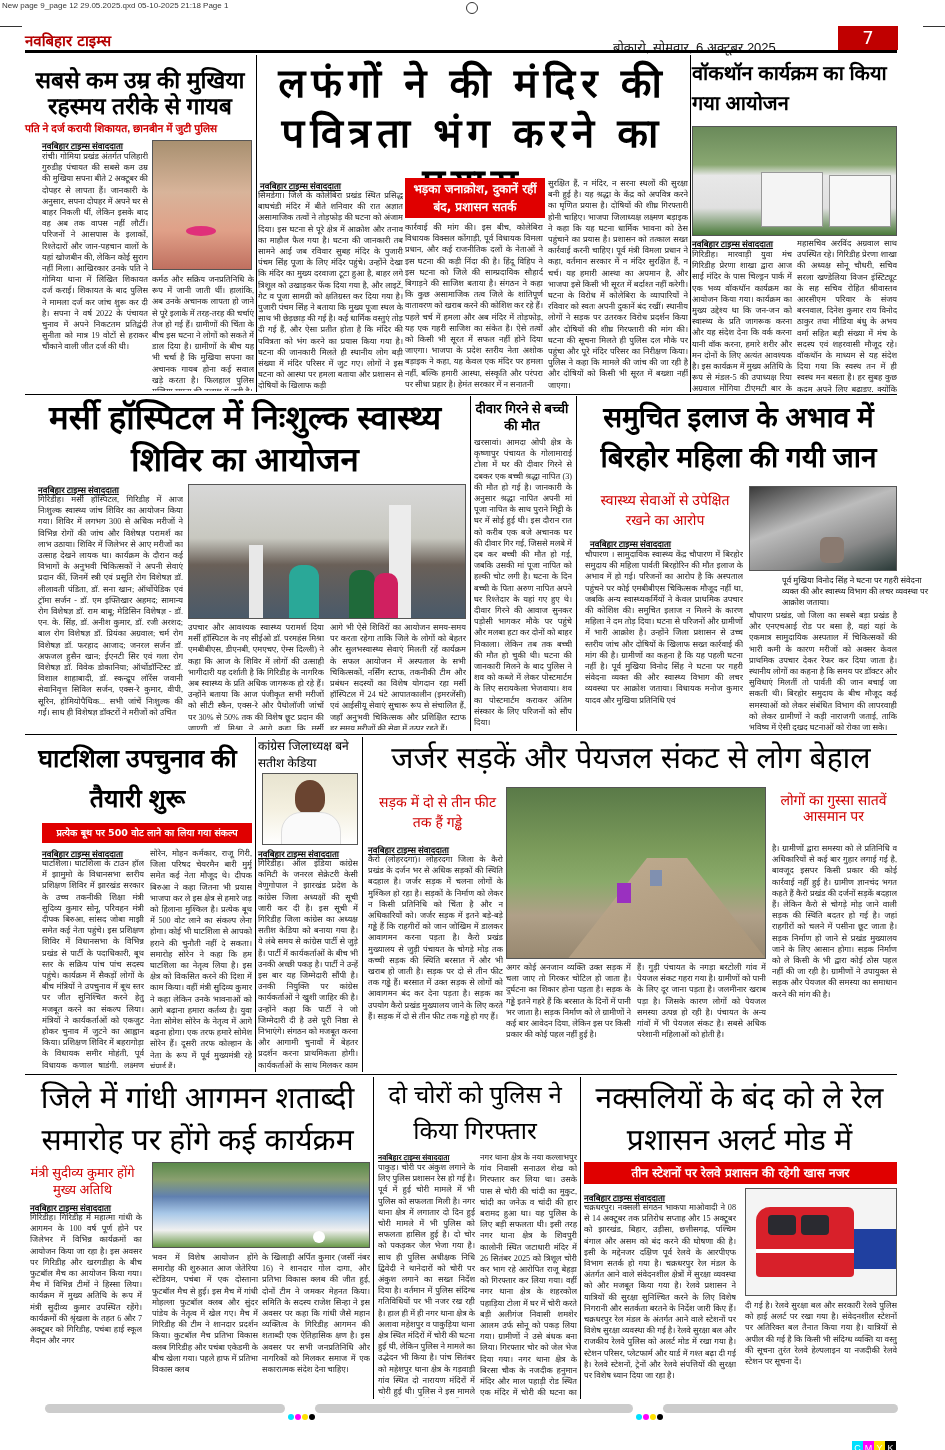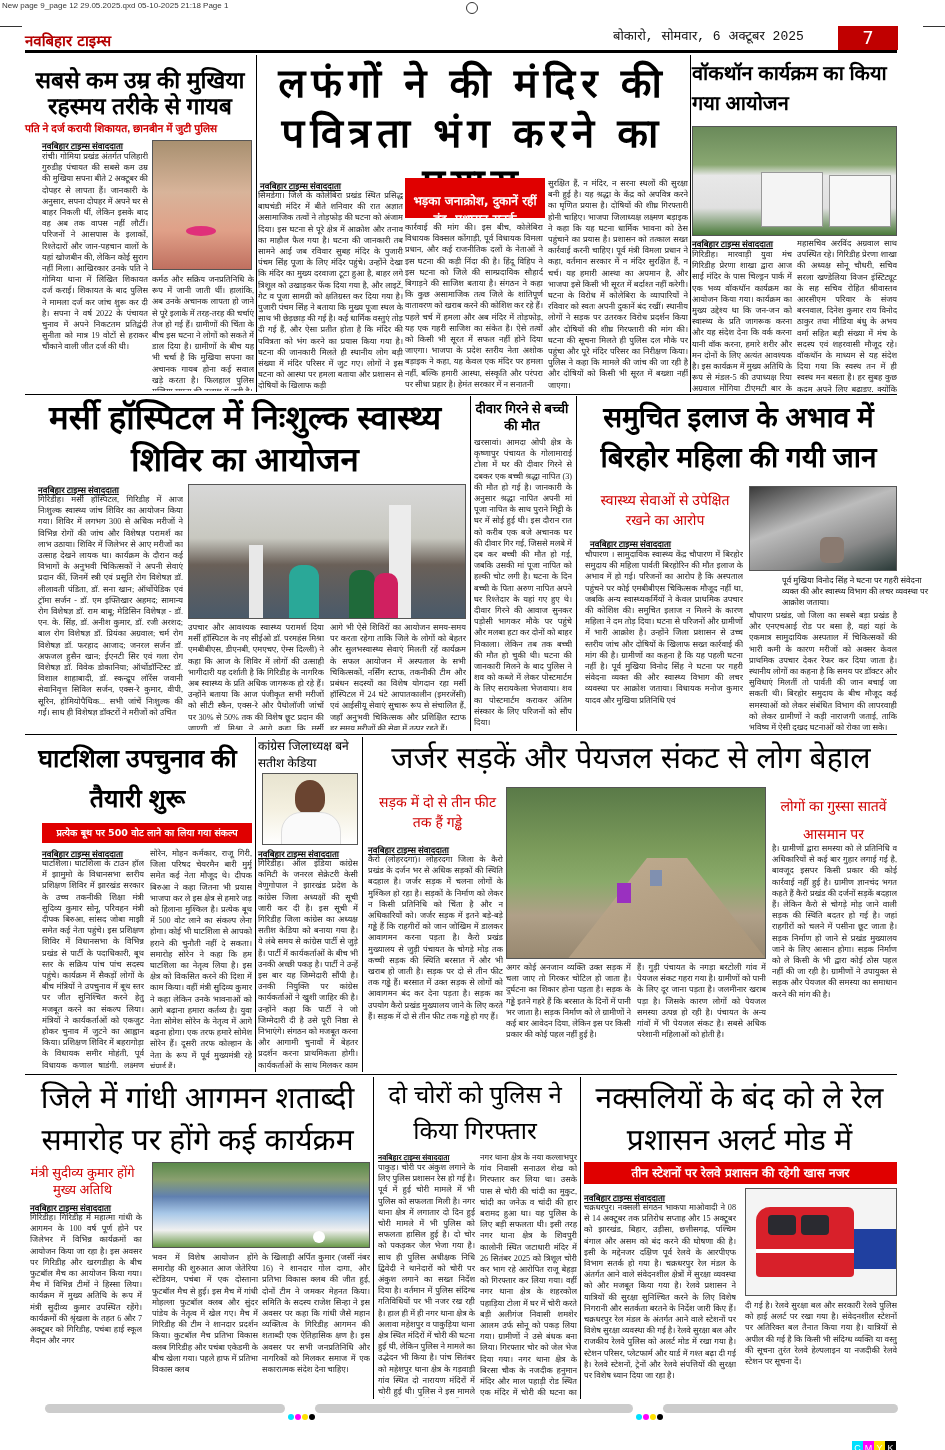--- a/index.html
+++ b/index.html
@@ -4,21 +4,21 @@
 <style>
 *{box-sizing:border-box;margin:0;padding:0}
 body{width:945px;height:1450px;background:#fff;font-family:"DejaVu Sans",sans-serif;color:#111;position:relative;overflow:hidden}
 .abs{position:absolute}
 .slug{left:2px;top:1px;font-size:8px;color:#333;font-family:"Liberation Sans",sans-serif}
 .reg{width:12px;height:12px;border:1px solid #333;border-radius:50%}
 .crop{background:#333}
 .mast{left:25px;top:26px;width:872px;height:24px}
 .brand{left:0;top:4px;color:#b40000;font-weight:bold;font-size:15px}
 .region{left:321px;top:-6px;width:233px;height:30px;background:#1010e0;color:#fff;font-weight:bold;font-size:14px;text-align:center;line-height:30px}
-.dateline{left:588px;top:0;font-size:13px;font-family:Liberation Mono, monospace}
+.dateline{left:588px;top:12px;font-size:13px;font-family:Liberation Sans, sans-serif}
 .pgnum{left:813px;top:0;width:60px;height:24px;background:#c00000;color:#fff;font-size:18px;text-align:center;line-height:24px}
 .rule{left:25px;width:872px;height:3px;background:#000}
 .hd{font-weight:bold;line-height:1.15;color:#000;font-family:"Liberation Sans",sans-serif}
 .red{color:#d00000}
 .redbar{background:#e00000;color:#fff;font-weight:bold;text-align:center}
 .txt{font-size:8.2px;line-height:11.2px;text-align:justify;color:#222;overflow:hidden;font-family:"Liberation Serif",serif}
 .byline{font-size:8.5px;text-decoration:underline;font-weight:bold;text-align:left;font-family:"Liberation Serif",serif}
 .photo{border:1px solid #555;overflow:hidden}
 .caption{font-size:8.2px;line-height:11px;font-family:"Liberation Serif",serif}
 .vline{width:1px;background:#000}
@@ -48,21 +48,21 @@
 <div class="abs txt" style="left:42px;top:151px;width:106px;height:240px">रांची। गोमिया प्रखंड अंतर्गत पलिहारी गुरुडीह पंचायत की सबसे कम उम्र की मुखिया सपना बीते 2 अक्टूबर की दोपहर से लापता हैं। जानकारी के अनुसार, सपना दोपहर में अपने घर से बाहर निकली थीं, लेकिन इसके बाद वह अब तक वापस नहीं लौटीं। परिजनों ने आसपास के इलाकों, रिश्तेदारों और जान-पहचान वालों के यहां खोजबीन की, लेकिन कोई सुराग नहीं मिला। आखिरकार उनके पति ने गोमिया थाना में लिखित शिकायत दर्ज कराई। शिकायत के बाद पुलिस ने मामला दर्ज कर जांच शुरू कर दी है। सपना ने वर्ष 2022 के पंचायत चुनाव में अपने निकटतम प्रतिद्वंदी सुनीता को मात्र 19 वोटों से हराकर चौंकाने वाली जीत दर्ज की थी।</div>
 <div class="abs photo" style="left:152px;top:140px;width:100px;height:130px;background:linear-gradient(180deg,#a89070 0%,#d8b49a 40%,#e0a088 70%,#c07060 100%)">
   <div style="position:absolute;left:33px;top:85px;width:30px;height:10px;background:#e0307a;border-radius:50%"></div>
 </div>
 <div class="abs txt" style="left:152px;top:274px;width:102px;height:117px">कर्मठ और सक्रिय जनप्रतिनिधि के रूप में जानी जाती थीं। हालांकि, अब उनके अचानक लापता हो जाने से पूरे इलाके में तरह-तरह की चर्चाएं तेज हो गई हैं। ग्रामीणों की चिंता के बीच इस घटना ने लोगों को सकते में डाल दिया है। ग्रामीणों के बीच यह भी चर्चा है कि मुखिया सपना का अचानक गायब होना कई सवाल खड़े करता है। फिलहाल पुलिस मुखिया सपना की तलाश में जुटी है।</div>
 <div class="abs vline" style="left:256px;top:55px;height:337px"></div>
 
 <div class="abs hd" style="left:258px;top:58px;width:430px;font-size:40px;letter-spacing:6px;text-align:center;line-height:50px">लफंगों ने की मंदिर की पवित्रता भंग करने का प्रयास</div>
 <div class="abs byline" style="left:260px;top:180px;width:140px">नवबिहार टाइम्स संवाददाता</div>
 <div class="abs txt" style="left:258px;top:190px;width:145px;height:203px">सिमडेगा। जिले के कोलेबिरा प्रखंड स्थित प्रसिद्ध बाघचंडी मंदिर में बीते शनिवार की रात अज्ञात असामाजिक तत्वों ने तोड़फोड़ की घटना को अंजाम दिया। इस घटना से पूरे क्षेत्र में आक्रोश और तनाव का माहौल फैल गया है। घटना की जानकारी तब सामने आई जब रविवार सुबह मंदिर के पुजारी पंचम सिंह पूजा के लिए मंदिर पहुंचे। उन्होंने देखा कि मंदिर का मुख्य दरवाजा टूटा हुआ है, बाहर लगे त्रिशूल को उखाड़कर फेंक दिया गया है, और लाइटें, गेट व पूजा सामग्री को क्षतिग्रस्त कर दिया गया है। पुजारी पंचम सिंह ने बताया कि मुख्य पूजा स्थल के साथ भी छेड़छाड़ की गई है। कई धार्मिक वस्तुएं तोड़ दी गई हैं, और ऐसा प्रतीत होता है कि मंदिर की पवित्रता को भंग करने का प्रयास किया गया है। घटना की जानकारी मिलते ही स्थानीय लोग बड़ी संख्या में मंदिर परिसर में जुट गए। लोगों ने इस घटना को आस्था पर हमला बताया और प्रशासन से दोषियों के खिलाफ कड़ी</div>
-<div class="abs redbar" style="left:405px;top:178px;width:140px;height:40px;font-size:12px;line-height:18px;padding-top:14px">भड़का जनाक्रोश, दुकानें रहीं बंद, प्रशासन सतर्क</div>
+<div class="abs redbar" style="left:405px;top:178px;width:140px;height:40px;font-size:12px;line-height:18px;padding-top:2px">भड़का जनाक्रोश, दुकानें रहीं बंद, प्रशासन सतर्क</div>
 <div class="abs txt" style="left:405px;top:222px;width:138px;height:171px">कार्रवाई की मांग की। इस बीच, कोलेबिरा विधायक विक्सल कोंगाड़ी, पूर्व विधायक विमला प्रधान, और कई राजनीतिक दलों के नेताओं ने इस घटना की कड़ी निंदा की है। हिंदू विहिप ने इस घटना को जिले की साम्प्रदायिक सौहार्द बिगाड़ने की साजिश बताया है। संगठन ने कहा कि कुछ असामाजिक तत्व जिले के शांतिपूर्ण वातावरण को खराब करने की कोशिश कर रहे हैं। पहले चर्च में हमला और अब मंदिर में तोड़फोड़, यह एक गहरी साजिश का संकेत है। ऐसे तत्वों को किसी भी सूरत में सफल नहीं होने दिया जाएगा। भाजपा के प्रदेश स्तरीय नेता अशोक बड़ाइक ने कहा, यह केवल एक मंदिर पर हमला नहीं, बल्कि हमारी आस्था, संस्कृति और परंपरा पर सीधा प्रहार है। हेमंत सरकार में न सनातनी</div>
 <div class="abs txt" style="left:548px;top:178px;width:140px;height:215px">सुरक्षित हैं, न मंदिर, न सरना स्थलों की सुरक्षा बनी हुई है। यह श्रद्धा के केंद्र को अपवित्र करने का घृणित प्रयास है। दोषियों की शीघ्र गिरफ्तारी होनी चाहिए। भाजपा जिलाध्यक्ष लक्ष्मण बड़ाइक ने कहा कि यह घटना धार्मिक भावना को ठेस पहुंचाने का प्रयास है। प्रशासन को तत्काल सख्त कार्रवाई करनी चाहिए। पूर्व मंत्री विमला प्रधान ने कहा, वर्तमान सरकार में न मंदिर सुरक्षित हैं, न चर्च। यह हमारी आस्था का अपमान है, और भाजपा इसे किसी भी सूरत में बर्दाश्त नहीं करेगी। घटना के विरोध में कोलेबिरा के व्यापारियों ने रविवार को स्वतः अपनी दुकानें बंद रखीं। स्थानीय लोगों ने सड़क पर उतरकर विरोध प्रदर्शन किया और दोषियों की शीघ्र गिरफ्तारी की मांग की। घटना की सूचना मिलते ही पुलिस दल मौके पर पहुंचा और पूरे मंदिर परिसर का निरीक्षण किया। पुलिस ने कहा कि मामले की जांच की जा रही है और दोषियों को किसी भी सूरत में बख्शा नहीं जाएगा।</div>
 <div class="abs vline" style="left:690px;top:55px;height:337px"></div>
 
 <div class="abs hd" style="left:692px;top:58px;width:205px;font-size:20px;line-height:30px">वॉकथॉन कार्यक्रम का किया गया आयोजन</div>
 <div class="abs photo" style="left:692px;top:126px;width:205px;height:110px;background:linear-gradient(180deg,#6a8a5a 0%,#8aa872 35%,#e8e8e8 45%,#e0e0e0 75%,#4a7a3a 100%)">
   <div style="position:absolute;left:68px;top:45px;width:62px;height:55px;background:#f4f4f4;border:1px solid #999"></div>
   <div style="position:absolute;left:136px;top:48px;width:62px;height:52px;background:#f8f8f8;border:1px solid #999"></div>
 </div>
 <div class="abs byline" style="left:692px;top:238px;width:100px">नवबिहार टाइम्स संवाददाता</div>
@@ -121,21 +121,21 @@
 <div class="abs hd red" style="left:370px;top:792px;width:135px;font-size:14px;text-align:center;line-height:20px;font-weight:normal">सड़क में दो से तीन फीट तक हैं गड्ढे</div>
 <div class="abs byline" style="left:368px;top:844px;width:135px">नवबिहार टाइम्स संवाददाता</div>
 <div class="abs txt" style="left:368px;top:854px;width:135px;height:214px">कैरो (लोहरदगा)। लोहरदगा जिला के कैरो प्रखंड के दर्जन भर से अधिक सड़कों की स्थिति बदहाल है। जर्जर सड़क में चलना लोगों के मुश्किल हो रहा है। सड़कों के निर्माण को लेकर न किसी प्रतिनिधि को चिंता है और न अधिकारियों को। जर्जर सड़क में इतने बड़े-बड़े गड्ढे हैं कि राहगीरों को जान जोखिम में डालकर आवागमन करना पड़ता है। कैरो प्रखंड मुख्यालय से जुड़ी पंचायत के चोगड़े मोड़ तक कच्ची सड़क की स्थिति बरसात में और भी खराब हो जाती है। सड़क पर दो से तीन फीट तक गड्ढे हैं। बरसात में उक्त सड़क से लोगों को आवागमन बंद कर देना पड़ता है। सड़क का उपयोग कैरो प्रखंड मुख्यालय जाने के लिए करते हैं। सड़क में दो से तीन फीट तक गड्ढे हो गए हैं।</div>
 <div class="abs photo" style="left:506px;top:787px;width:260px;height:172px;background:linear-gradient(180deg,#5a7a48 0%,#7a9a5a 35%,#8aaa6a 55%,#b0a088 75%,#988870 100%)">
   <div style="position:absolute;left:60px;top:70px;width:200px;height:102px;background:linear-gradient(160deg,#c0ac90,#a89478);clip-path:polygon(40% 0,60% 0,100% 100%,0 100%)"></div>
   <div style="position:absolute;left:110px;top:95px;width:14px;height:20px;background:#9a30c0"></div>
   <div style="position:absolute;left:143px;top:82px;width:12px;height:16px;background:#8090b0"></div>
 </div>
 <div class="abs txt" style="left:506px;top:962px;width:125px;height:106px">अगर कोई अनजान व्यक्ति उक्त सड़क में चला जाए तो गिरकर चोटिल हो जाता है। दुर्घटना का शिकार होना पड़ता है। सड़क के गड्ढे इतने गहरे हैं कि बरसात के दिनों में पानी भर जाता है। सड़क निर्माण को ले ग्रामीणों ने कई बार आवेदन दिया, लेकिन इस पर किसी प्रकार की कोई पहल नहीं हुई है।</div>
 <div class="abs txt" style="left:637px;top:962px;width:129px;height:106px">हैं। गुड़ी पंचायत के नगड़ा बरटोली गांव में पेयजल संकट गहरा गया है। ग्रामीणों को पानी के लिए दूर जाना पड़ता है। जलमीनार खराब पड़ा है। जिसके कारण लोगों को पेयजल समस्या उत्पन्न हो रही है। पंचायत के अन्य गांवों में भी पेयजल संकट है। सबसे अधिक परेशानी महिलाओं को होती है।</div>
-<div class="abs hd red" style="left:770px;top:792px;width:127px;font-size:14px;text-align:center;line-height:28px;font-weight:normal">लोगों का गुस्सा सातवें आसमान पर</div>
+<div class="abs hd red" style="left:770px;top:792px;width:127px;font-size:14px;text-align:center;line-height:16px;font-weight:normal">लोगों का गुस्सा सातवें आसमान पर</div>
 <div class="abs txt" style="left:772px;top:843px;width:125px;height:225px">है। ग्रामीणों द्वारा समस्या को ले प्रतिनिधि व अधिकारियों से कई बार गुहार लगाई गई है, बावजूद इसपर किसी प्रकार की कोई कार्रवाई नहीं हुई है। ग्रामीण ज्ञानचंद भगत कहते हैं कैरो प्रखंड की दर्जनों सड़कें बदहाल हैं। लेकिन कैरो से चोगड़े मोड़ जाने वाली सड़क की स्थिति बदतर हो गई है। जहां राहगीरों को चलने में पसीना छूट जाता है। सड़क निर्माण हो जाने से प्रखंड मुख्यालय जाने के लिए आसान होगा। सड़क निर्माण को ले किसी के भी द्वारा कोई ठोस पहल नहीं की जा रही है। ग्रामीणों ने उपायुक्त से सड़क और पेयजल की समस्या का समाधान करने की मांग की है।</div>
 
 <div class="abs hline" style="left:25px;top:1074px;width:872px"></div>
 
 <div class="abs hd" style="left:25px;top:1077px;width:345px;font-size:30px;text-align:center;line-height:42px;font-weight:normal">जिले में गांधी आगमन शताब्दी समारोह पर होंगे कई कार्यक्रम</div>
 <div class="abs hd red" style="left:25px;top:1164px;width:115px;font-size:13px;text-align:center;line-height:17px;font-weight:normal">मंत्री सुदीव्य कुमार होंगे मुख्य अतिथि</div>
 <div class="abs byline" style="left:30px;top:1202px;width:112px">नवबिहार टाइम्स संवाददाता</div>
 <div class="abs txt" style="left:30px;top:1212px;width:112px;height:185px">गिरिडीह। गिरिडीह में महात्मा गांधी के आगमन के 100 वर्ष पूर्ण होने पर जिलेभर में विभिन्न कार्यक्रमों का आयोजन किया जा रहा है। इस अवसर पर गिरिडीह और खरगडीहा के बीच फुटबॉल मैच का आयोजन किया गया। मैच में विभिन्न टीमों ने हिस्सा लिया। कार्यक्रम में मुख्य अतिथि के रूप में मंत्री सुदीव्य कुमार उपस्थित रहेंगे। कार्यक्रमों की श्रृंखला के तहत 6 और 7 अक्टूबर को गिरिडीह, पचंबा हाई स्कूल मैदान और नगर</div>
 <div class="abs photo" style="left:152px;top:1162px;width:218px;height:86px;background:linear-gradient(180deg,#5a8a4a 0%,#8aa070 20%,#6080b0 40%,#a8c8e8 60%,#f0f0f0 80%,#6a9a4a 100%)">
   <div style="position:absolute;left:160px;top:68px;width:12px;height:12px;background:#fff;border-radius:50%"></div>

